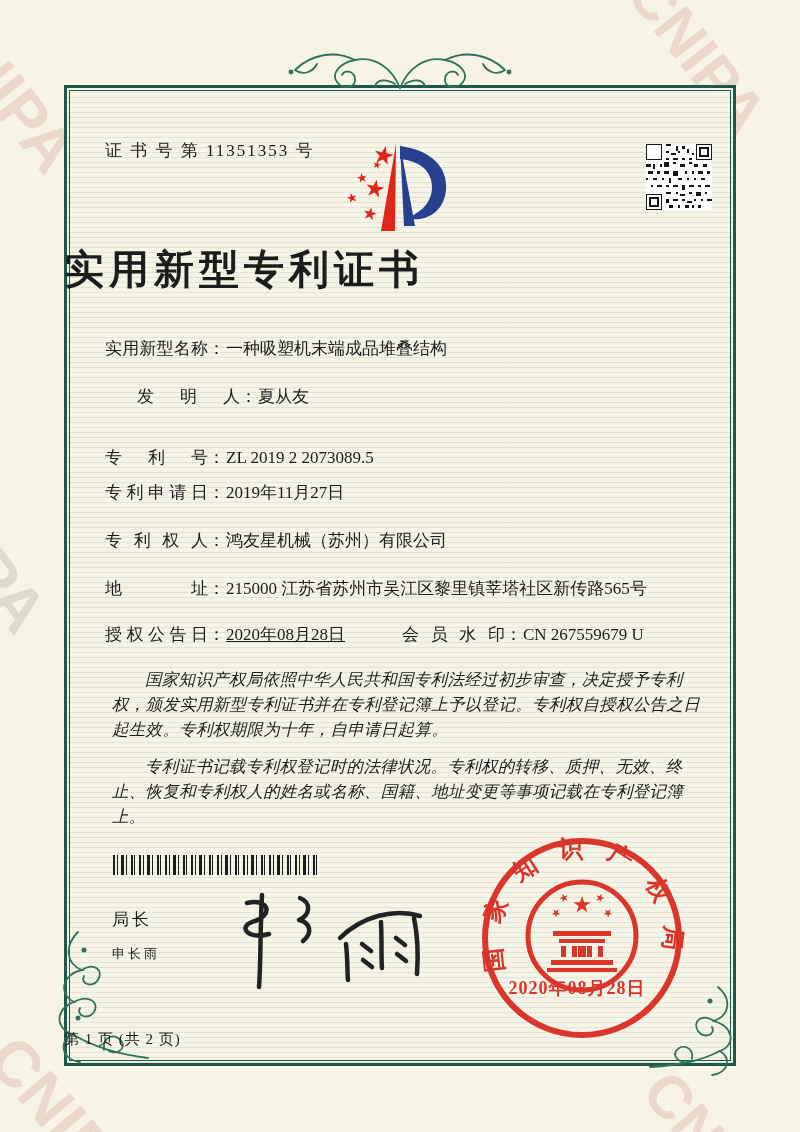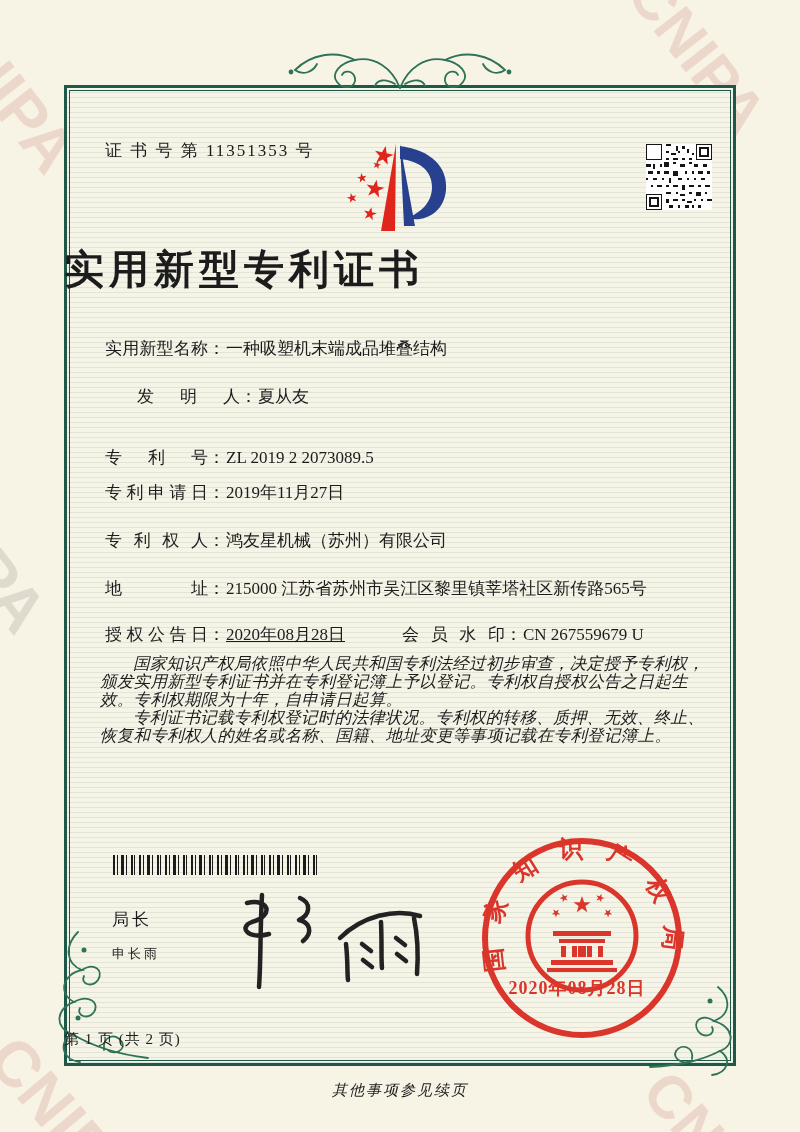--- a/index.html
+++ b/index.html
@@ -22,21 +22,21 @@
   .cert-no{position:absolute;left:105px;top:139px;font-size:17px;letter-spacing:2px;}
   .title{position:absolute;left:64px;top:242px;width:672px;text-align:left;
          font-size:40px;font-weight:700;letter-spacing:5px;}
 
   .field-row{position:absolute;left:105px;width:625px;height:24px;font-size:17px;line-height:24px;}
   .field-label{display:inline-block;width:103px;text-align:justify;text-align-last:justify;vertical-align:top;}
   .field-colon{display:inline-block;width:18px;}
   .grant-pair2{position:absolute;left:297px;top:0;}
 
   .body-text{position:absolute;left:100px;top:655px;width:616px;}
-  .body-text p{margin:0;font-size:16.5px;line-height:18px;text-indent:2em;
+  .body-text p{margin:12px;font-size:16.5px;line-height:25px;text-indent:2em;
                font-style:italic;letter-spacing:0.3px;}
 
   .barcode{position:absolute;left:113px;top:855px;width:207px;height:20px;
     background:repeating-linear-gradient(90deg,
       #1b1b1b 0px,#1b1b1b 2px, rgba(0,0,0,0) 2px, rgba(0,0,0,0) 4px,
       #1b1b1b 4px,#1b1b1b 5px, rgba(0,0,0,0) 5px, rgba(0,0,0,0) 8px,
       #1b1b1b 8px,#1b1b1b 11px, rgba(0,0,0,0) 11px, rgba(0,0,0,0) 13px,
       #1b1b1b 13px,#1b1b1b 14px, rgba(0,0,0,0) 14px, rgba(0,0,0,0) 18px,
       #1b1b1b 18px,#1b1b1b 20px, rgba(0,0,0,0) 20px, rgba(0,0,0,0) 21px,
       #1b1b1b 21px,#1b1b1b 22px, rgba(0,0,0,0) 22px, rgba(0,0,0,0) 26px);}
@@ -282,15 +282,14 @@
         <rect x="110" y="113" width="5" height="11"></rect>
         <rect x="121" y="113" width="5" height="11"></rect>
         <rect x="74" y="127" width="62" height="5"></rect>
         <rect x="70" y="135" width="70" height="4"></rect>
       </g>
       <text class="seal-date" x="100" y="161" text-anchor="middle">2020年08月28日</text>
     </g>
   </svg>
 
   <div class="page-indicator">第 1 页 (共 2 页)</div>
-  <div class="continuation">其他事项参见续页</div>
 
 </div>
 
 </body></html>

